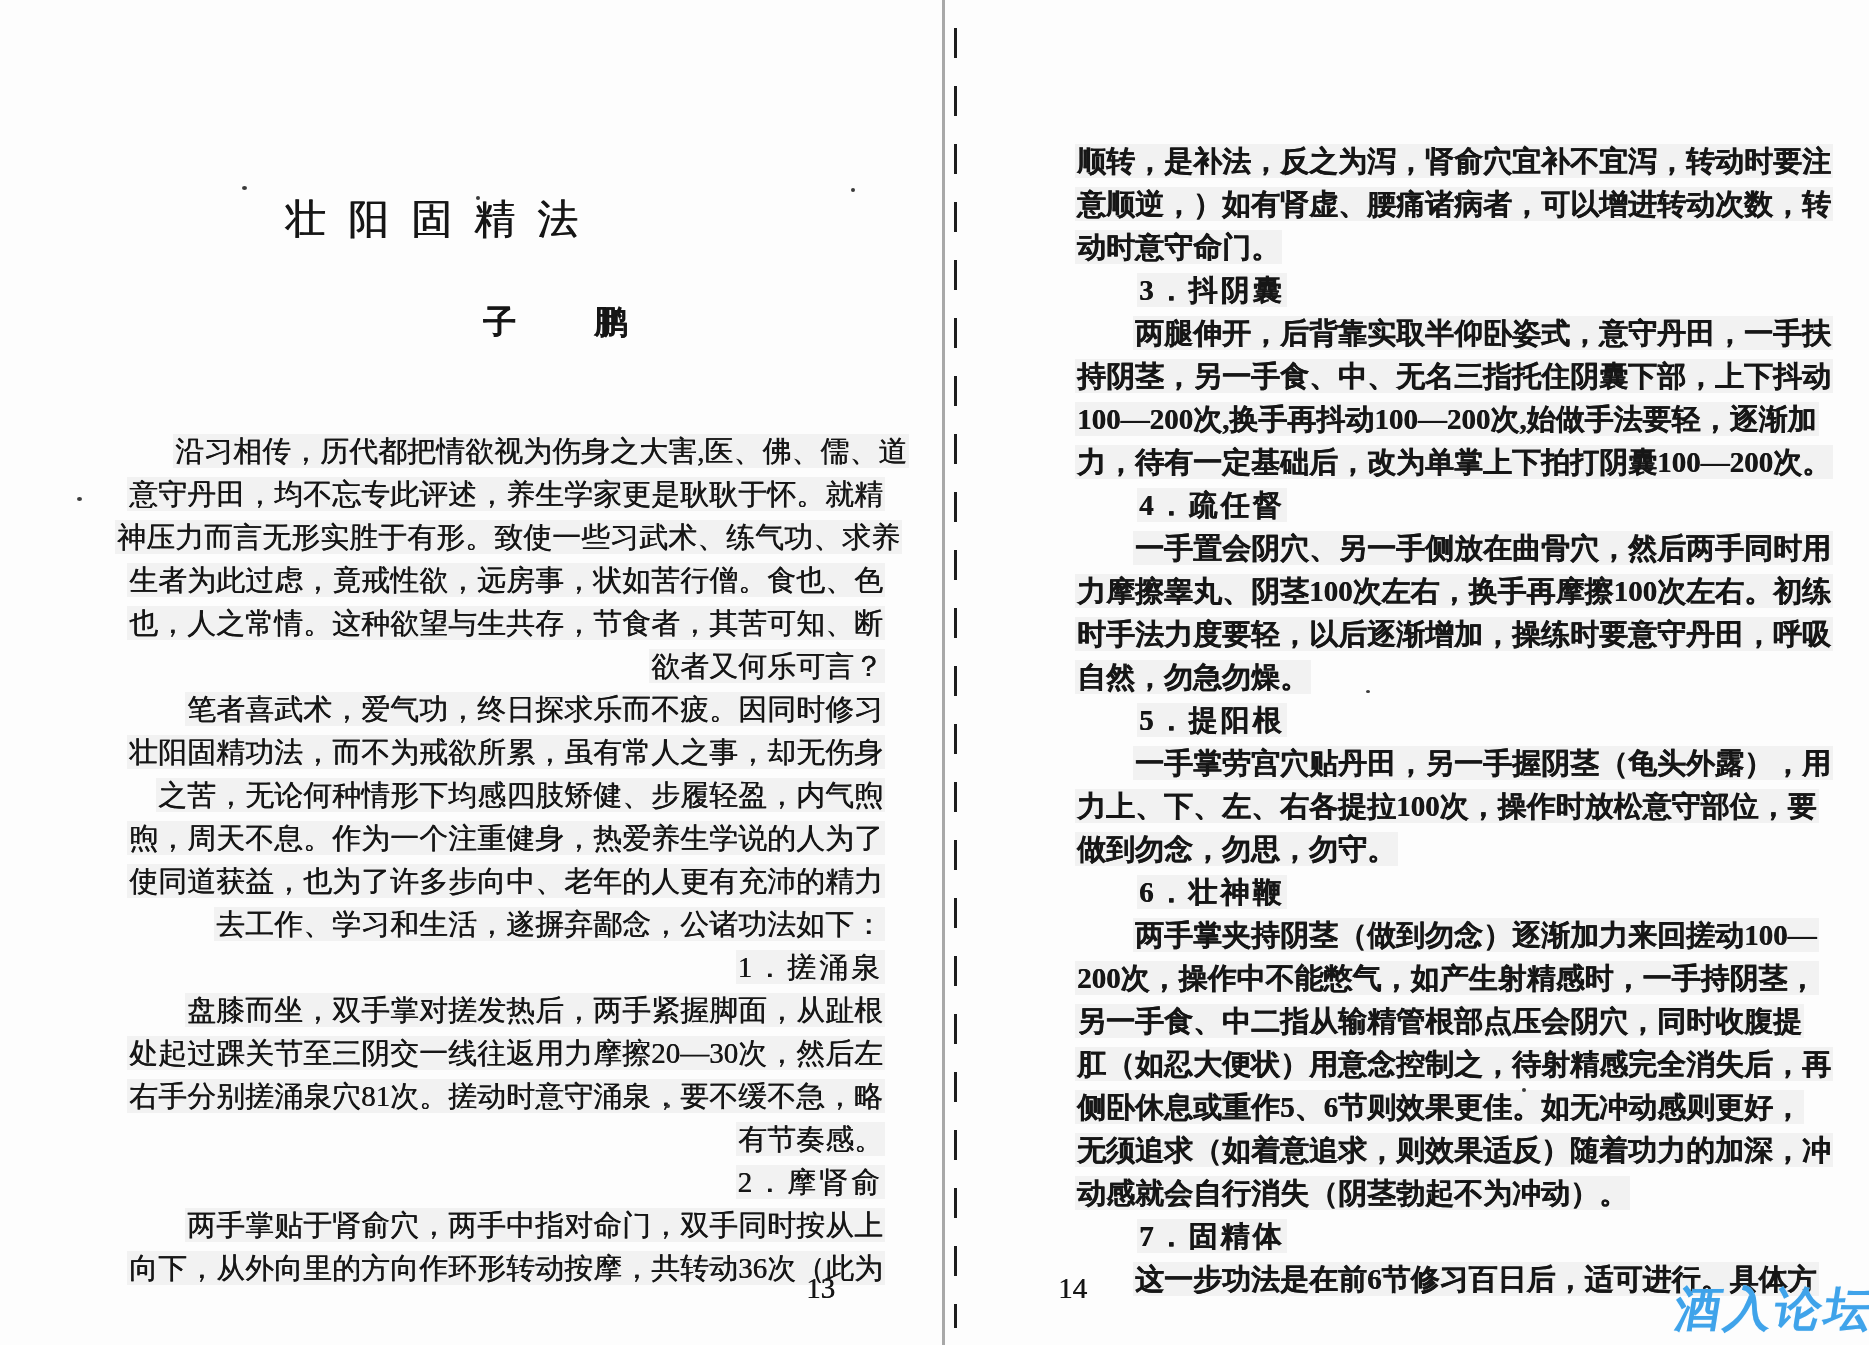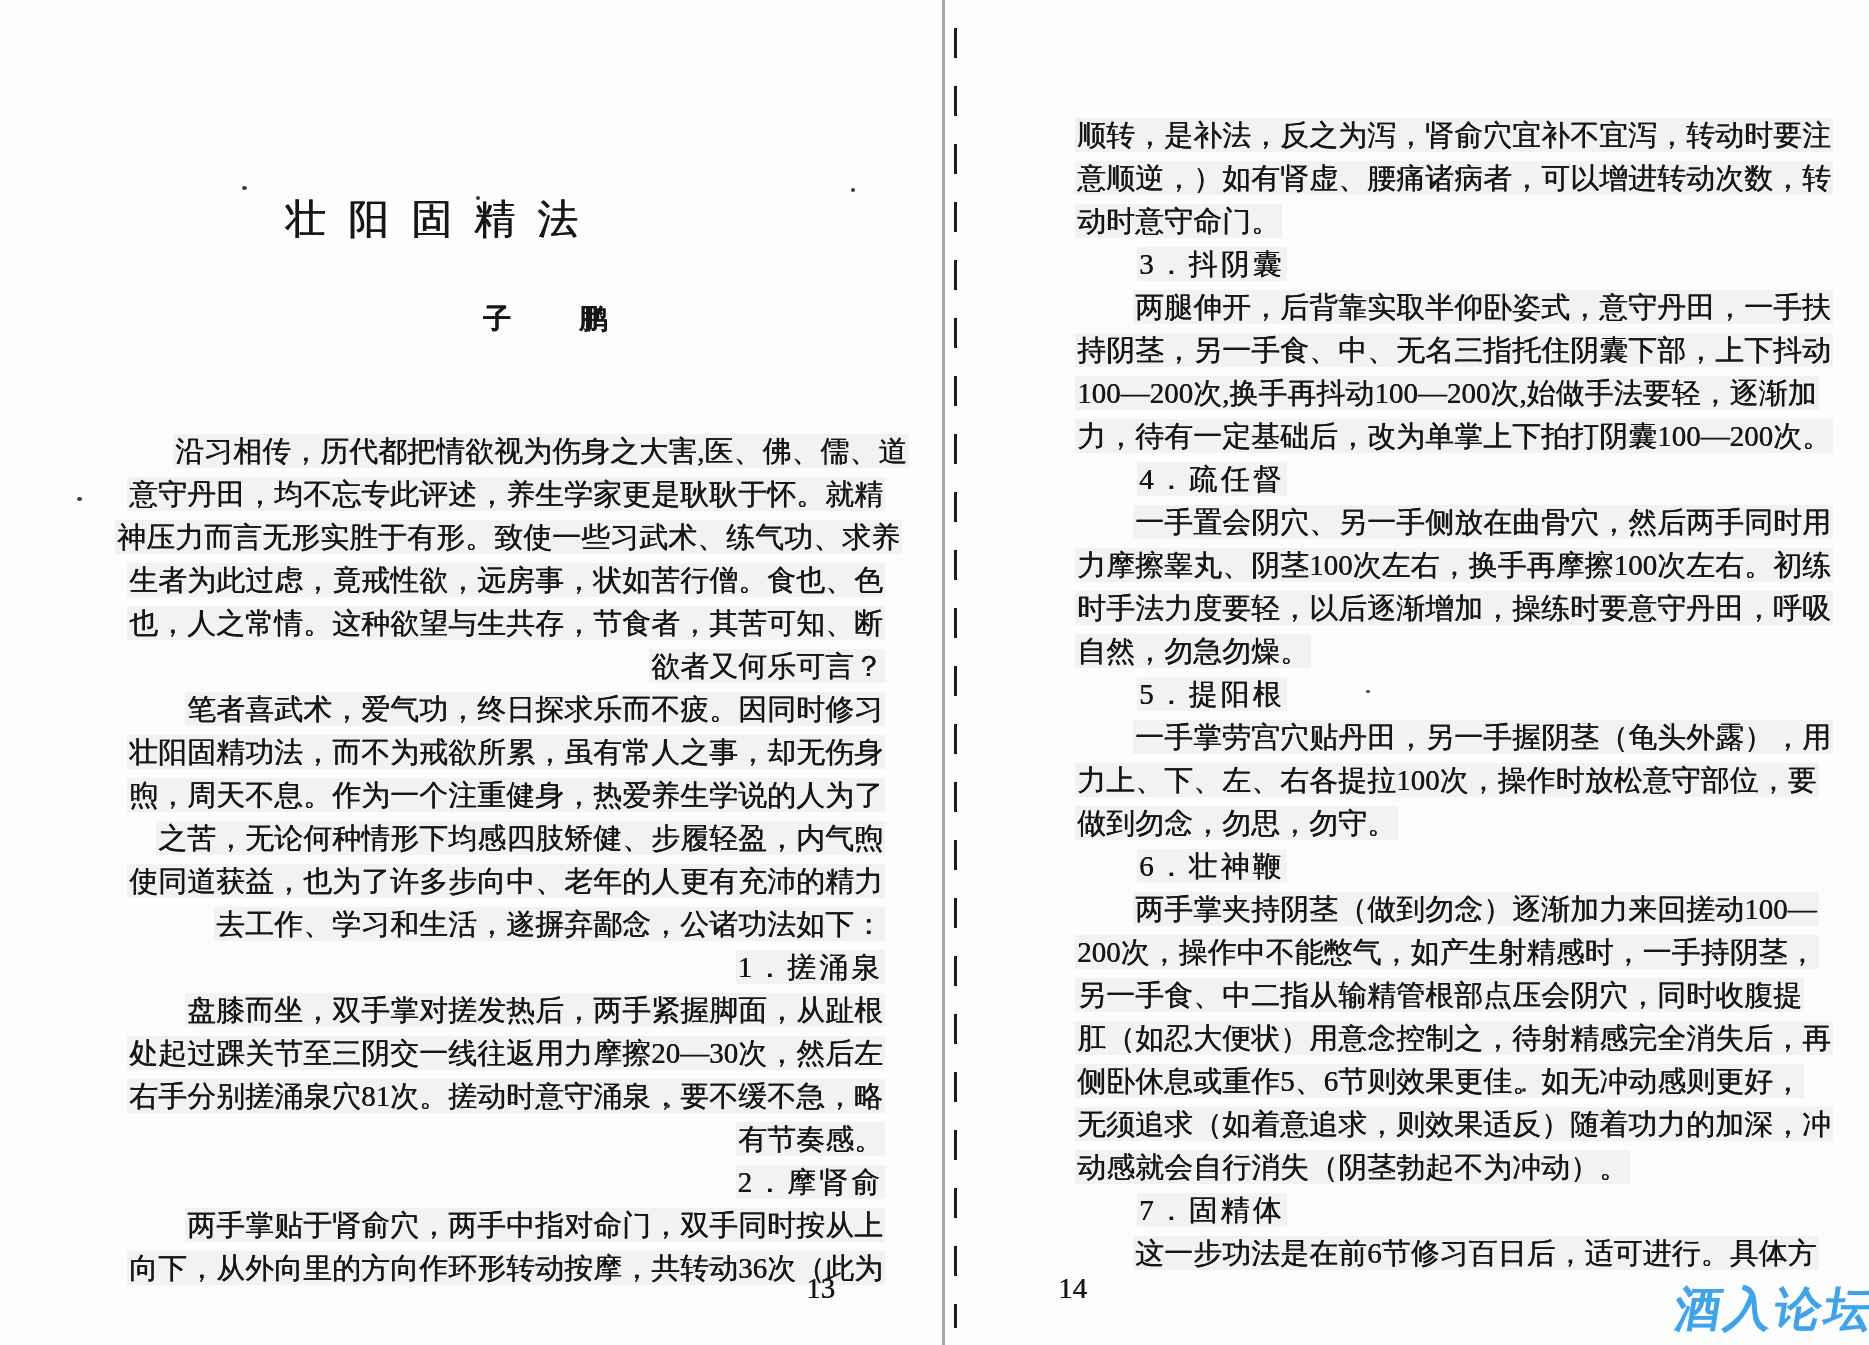--- a/index.html
+++ b/index.html
@@ -19,26 +19,26 @@
   .page{position:absolute;top:0;}
   .page-left{left:115px;width:770px;}
   .page-right{left:1075px;width:740px;}
   .title{
     position:absolute;left:170px;top:192px;width:600px;
     font-size:41px;font-weight:normal;letter-spacing:22px;
     text-shadow:0.8px 0.4px 0 currentColor;white-space:nowrap;
   }
   .author{
     position:absolute;left:368px;top:300px;
-    font-size:28px;font-weight:bold;letter-spacing:4px;
+    font-size:33px;font-weight:bold;letter-spacing:4px;
     text-shadow:0.6px 0.3px 0 currentColor;white-space:nowrap;
   }
   .lines{position:absolute;left:0;width:100%;}
   .page-left  .lines{top:430px;text-align:right;}
-  .page-right .lines{top:114px;}
+  .page-right .lines{top:140px;font-weight:bold;}
   .line{
     height:43px;line-height:43px;font-size:29px;white-space:nowrap;
     text-shadow:0.45px 0.25px 0 currentColor;
   }
   .line > span{background:rgba(0,0,0,0.045);padding:1px 2px;}
   .line.indent{padding-left:58px;}
   .line.head{padding-left:62px;letter-spacing:3px;}
   .pagenum{
     position:absolute;top:1272px;font-size:29px;font-weight:normal;
     text-shadow:0.5px 0.3px 0 currentColor;
@@ -74,22 +74,22 @@
   <div class="author">子　　鹏</div>
   <div class="lines">
     <div class="line indent"><span>沿习相传，历代都把情欲视为伤身之大害,医、佛、儒、道</span></div>
     <div class="line"><span>意守丹田，均不忘专此评述，养生学家更是耿耿于怀。就精</span></div>
     <div class="line"><span>神压力而言无形实胜于有形。致使一些习武术、练气功、求养</span></div>
     <div class="line"><span>生者为此过虑，竟戒性欲，远房事，状如苦行僧。食也、色</span></div>
     <div class="line"><span>也，人之常情。这种欲望与生共存，节食者，其苦可知、断</span></div>
     <div class="line"><span>欲者又何乐可言？</span></div>
     <div class="line indent"><span>笔者喜武术，爱气功，终日探求乐而不疲。因同时修习</span></div>
     <div class="line"><span>壮阳固精功法，而不为戒欲所累，虽有常人之事，却无伤身</span></div>
+    <div class="line"><span>之苦，无论何种情形下均感四肢矫健、步履轻盈，内气煦</span></div>
     <div class="line"><span>煦，周天不息。作为一个注重健身，热爱养生学说的人为了</span></div>
-    <div class="line"><span>之苦，无论何种情形下均感四肢矫健、步履轻盈，内气煦</span></div>
     <div class="line"><span>使同道获益，也为了许多步向中、老年的人更有充沛的精力</span></div>
     <div class="line"><span>去工作、学习和生活，遂摒弃鄙念，公诸功法如下：</span></div>
     <div class="line head"><span>1．搓涌泉</span></div>
     <div class="line indent"><span>盘膝而坐，双手掌对搓发热后，两手紧握脚面，从趾根</span></div>
     <div class="line"><span>处起过踝关节至三阴交一线往返用力摩擦20—30次，然后左</span></div>
     <div class="line"><span>右手分别搓涌泉穴81次。搓动时意守涌泉，要不缓不急，略</span></div>
     <div class="line"><span>有节奏感。</span></div>
     <div class="line head"><span>2．摩肾俞</span></div>
     <div class="line indent"><span>两手掌贴于肾俞穴，两手中指对命门，双手同时按从上</span></div>
     <div class="line"><span>向下，从外向里的方向作环形转动按摩，共转动36次（此为</span></div>

